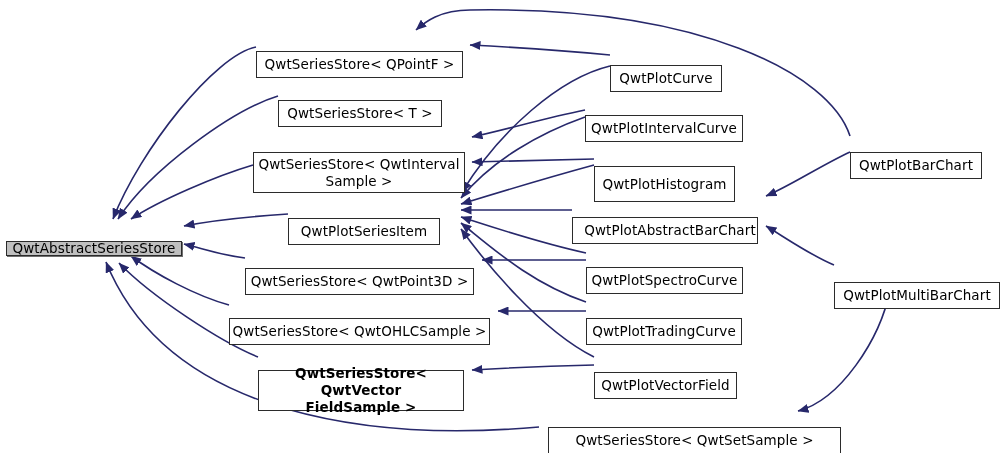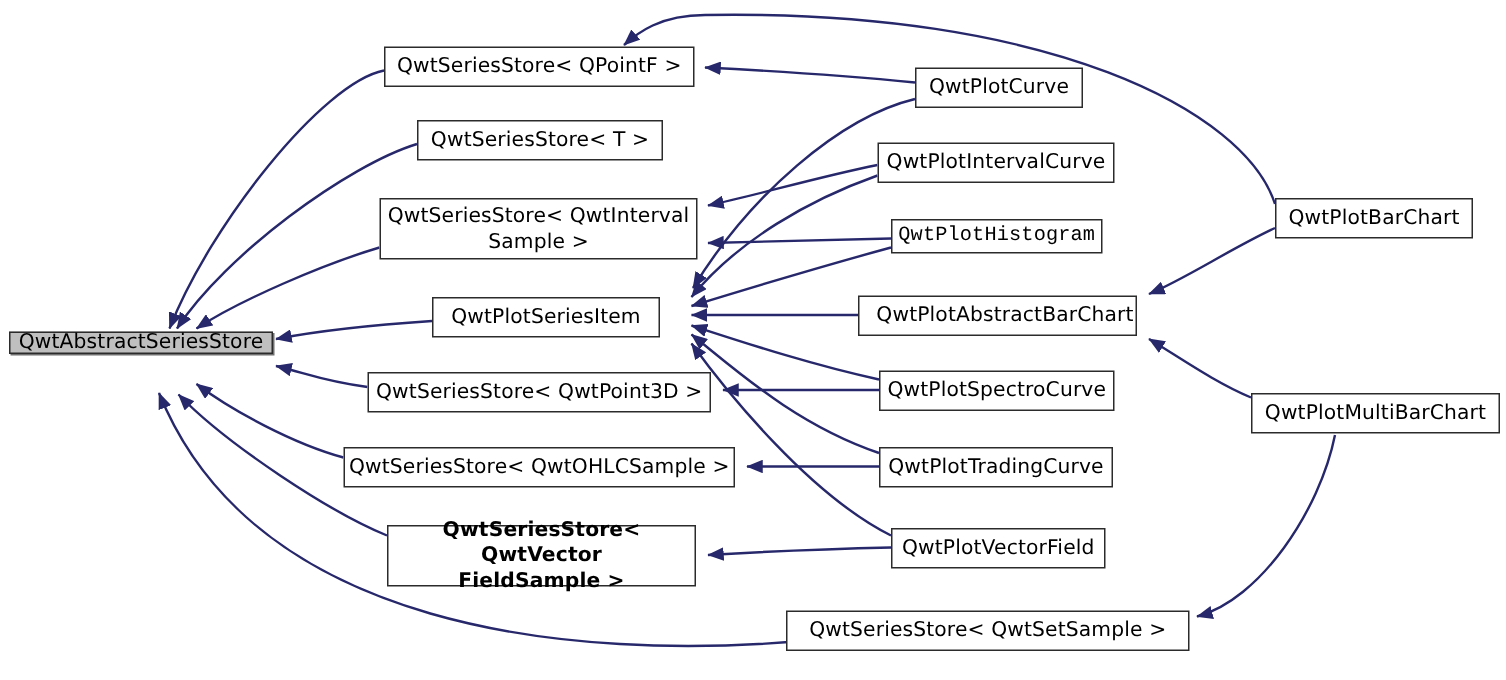--- a/index.html
+++ b/index.html
@@ -19,20 +19,21 @@
     color:#000000;
     display:flex;
     align-items:center;
     justify-content:center;
     text-align:center;
     font-size:13.5px;
     line-height:17px;
     letter-spacing:0.1px;
     white-space:pre-line;
     z-index:3;
+    margin-top:20px;
   }
   .node.root{
     background:#bfbfbf;
     border:1px solid #2b2b2b;
     box-shadow:1px 1px 0 #6f6f6f;
   }
 </style>
 </head>
 <body>
 
@@ -90,27 +91,27 @@
 
   <div class="node" style="left:288px;top:198px;width:152px;height:27px;">QwtPlotSeriesItem</div>
 
   <div class="node" style="left:245px;top:248px;width:229px;height:27px;">QwtSeriesStore&lt; QwtPoint3D &gt;</div>
 
   <div class="node" style="left:229px;top:298px;width:261px;height:27px;">QwtSeriesStore&lt; QwtOHLCSample &gt;</div>
 
   <div class="node" style="left:258px;top:350px;width:206px;height:41px;font-weight:bold;">QwtSeriesStore&lt; QwtVector
 FieldSample &gt;</div>
 
-  <div class="node" style="left:524px;top:407px;width:269px;height:27px;">QwtSeriesStore&lt; QwtSetSample &gt;</div>
+  <div class="node" style="left:548px;top:407px;width:293px;height:27px;">QwtSeriesStore&lt; QwtSetSample &gt;</div>
 
   <div class="node" style="left:610px;top:45px;width:112px;height:27px;">QwtPlotCurve</div>
 
   <div class="node" style="left:585px;top:95px;width:158px;height:27px;">QwtPlotIntervalCurve</div>
 
-  <div class="node" style="left:594px;top:146px;width:141px;height:23px;font-family:Liberation Mono, monospace;">QwtPlotHistogram</div>
+  <div class="node" style="left:594px;top:146px;width:141px;height:36px;">QwtPlotHistogram</div>
 
   <div class="node" style="left:572px;top:197px;width:186px;height:27px;padding-left:10px;">QwtPlotAbstractBarChart</div>
 
   <div class="node" style="left:586px;top:298px;width:156px;height:27px;">QwtPlotTradingCurve</div>
 
   <div class="node" style="left:586px;top:247px;width:157px;height:27px;">QwtPlotSpectroCurve</div>
 
   <div class="node" style="left:594px;top:352px;width:143px;height:27px;">QwtPlotVectorField</div>
 
   <div class="node" style="left:850px;top:132px;width:132px;height:27px;">QwtPlotBarChart</div>

